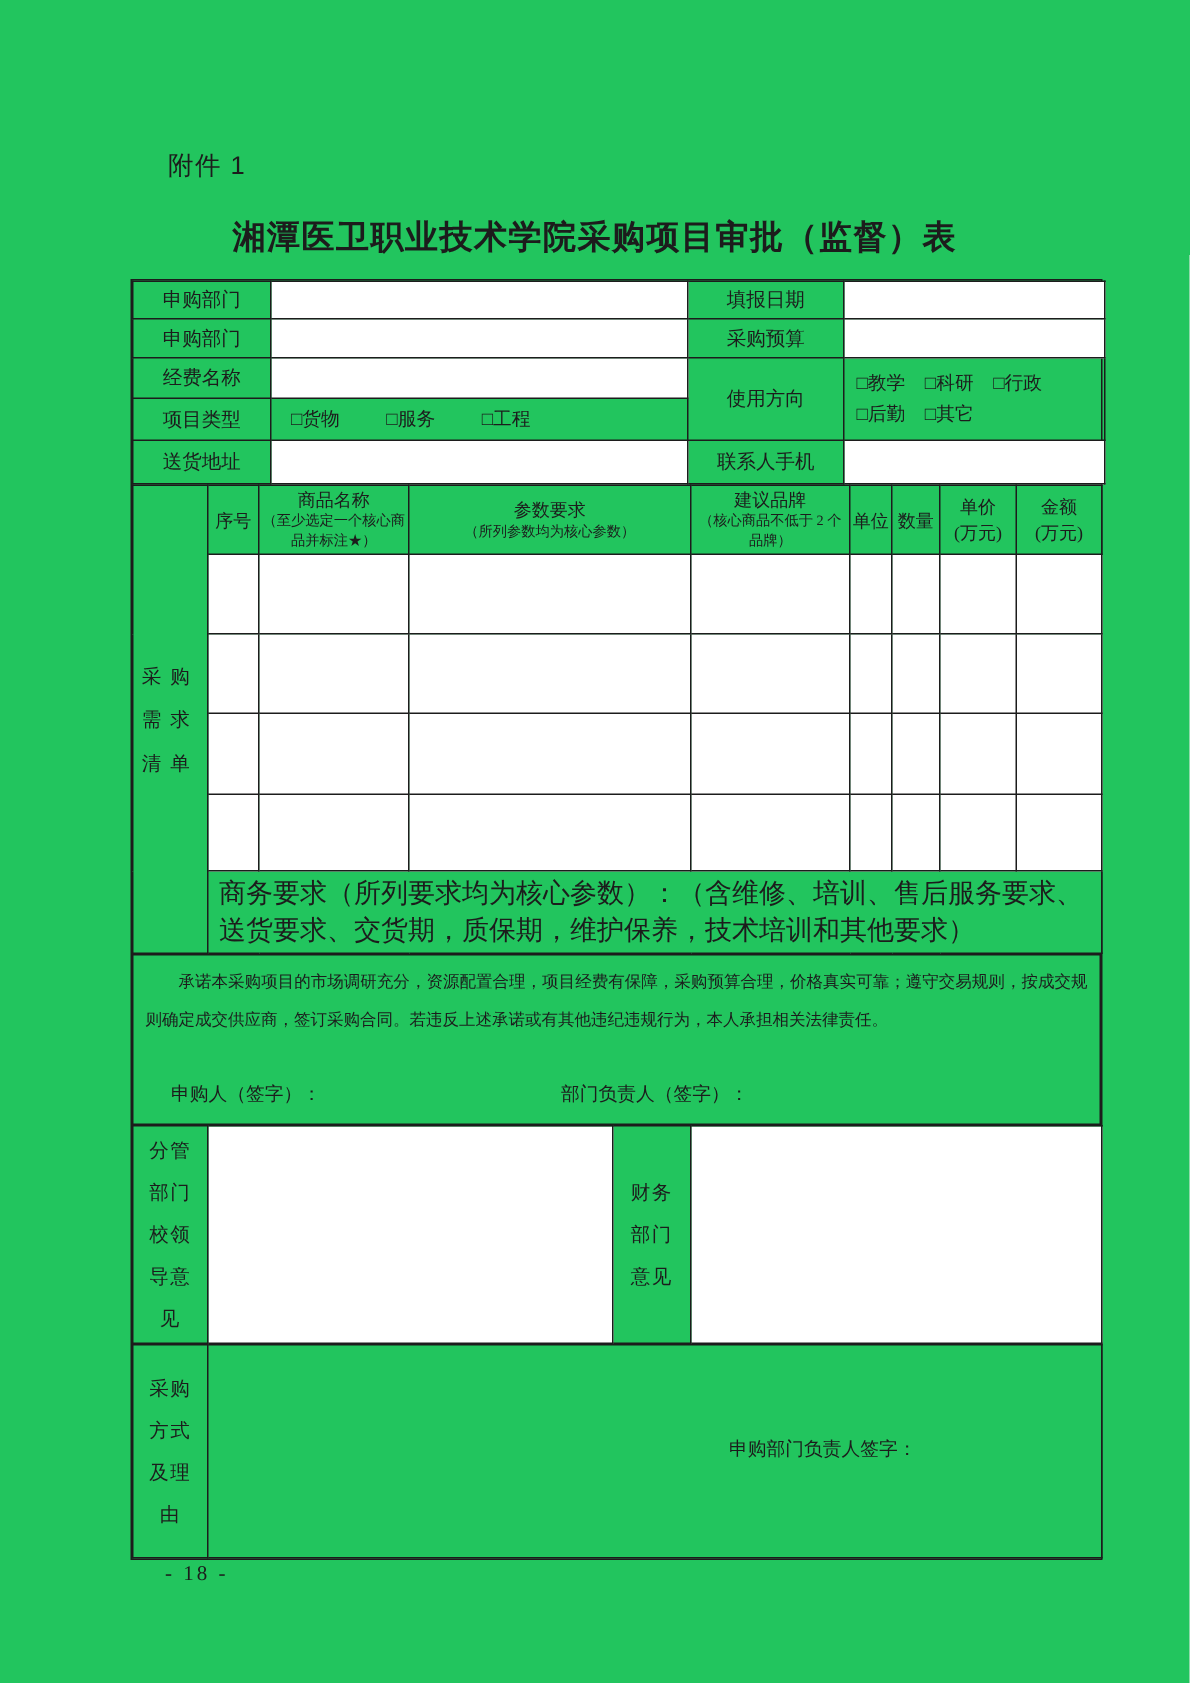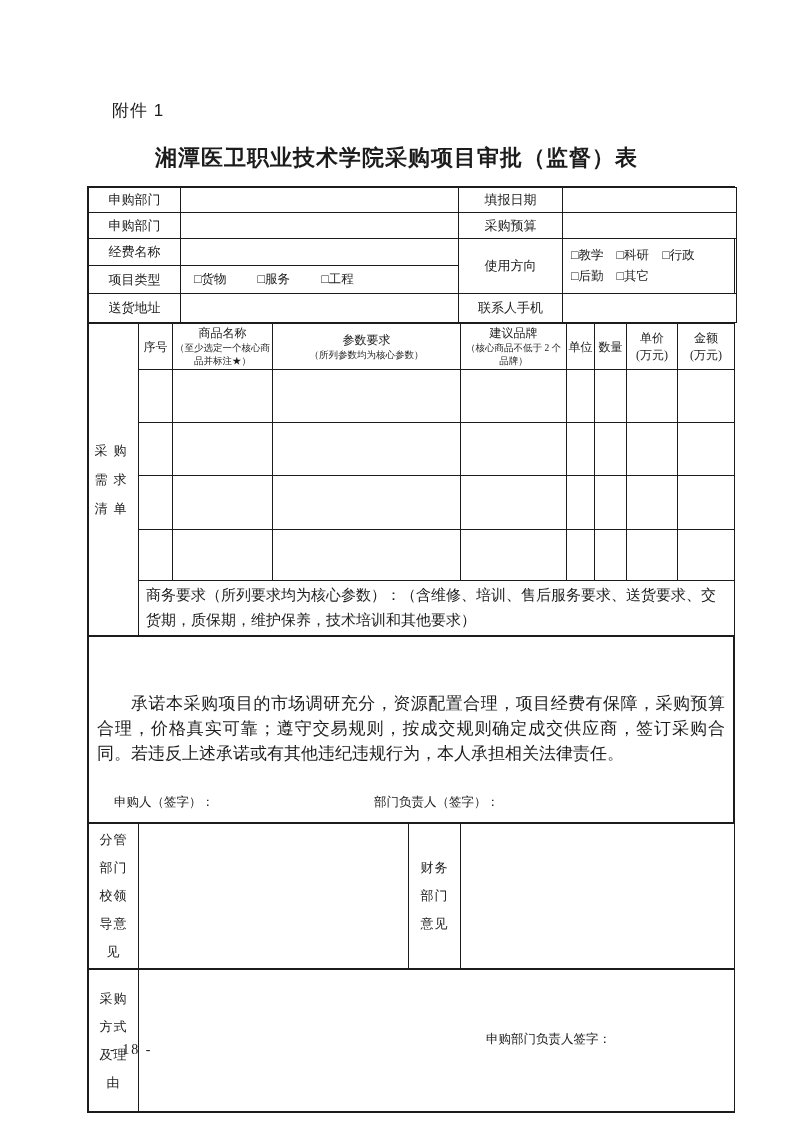--- a/index.html
+++ b/index.html
@@ -1,21 +1,21 @@
 <!DOCTYPE html>
 <html><head>
 <meta charset="utf-8">
 <style>
   * { margin: 0; padding: 0; box-sizing: border-box; }
   html, body { background: #e8e8e8; }
   .page {
     position: relative;
     width: 793px; height: 1122px;
     margin: 0 auto;
-    background: #ffffff;
+    background: #22c55e;
     font-family: "Liberation Serif", "DejaVu Serif", serif;
     color: #1c1c1c;
     overflow: hidden;
   }
   .attachment {
     position: absolute; left: 112px; top: 99px;
     font-family: "Liberation Sans", "DejaVu Sans", sans-serif;
     font-size: 17px; letter-spacing: 1px;
   }
   .title {
@@ -45,25 +45,25 @@
     line-height: 28px; padding: 0 5px;
     word-break: break-all;
   }
   .vlabel-sp { letter-spacing: 6px; line-height: 29px; }
   .vlabel-tight { letter-spacing: 1px; line-height: 28px; }
   .hd { text-align: center; padding: 1px 1px; }
   .hd-title { font-size: 12px; line-height: 17px; }
   .hd-title-tall { font-size: 12px; line-height: 24px; word-break: break-all; }
   .hd-note { font-size: 9.5px; line-height: 13px; color: #1c1c1c; }
   .biz {
-    font-size: 15px; line-height: 25px; text-align: left;
+    font-size: 18px; line-height: 25px; text-align: left;
     padding: 2px 7px; vertical-align: top;
   }
   .commit-cell { vertical-align: top; padding: 6px 8px 10px 8px; }
-  .commit-text { font-size: 17px; line-height: 25px; text-align: justify; text-indent: 2em; margin-top: 48px; }
+  .commit-text { font-size: 11px; line-height: 25px; text-align: justify; text-indent: 2em; }
   .sign-row { position: relative; height: 18px; margin-top: 28px; font-size: 12.5px; }
   .sign-a { position: absolute; left: 17px; }
   .sign-b { position: absolute; left: 277px; }
   .method-cell { vertical-align: bottom; padding: 4px 0; }
   .method-sign { font-size: 12.5px; margin-left: 347px; padding-bottom: 2px; }
   .pageno {
     position: absolute; left: 110px; top: 1042px;
     font-size: 14px; letter-spacing: 2px;
     font-family: "Liberation Serif", "DejaVu Serif", serif;
   }

